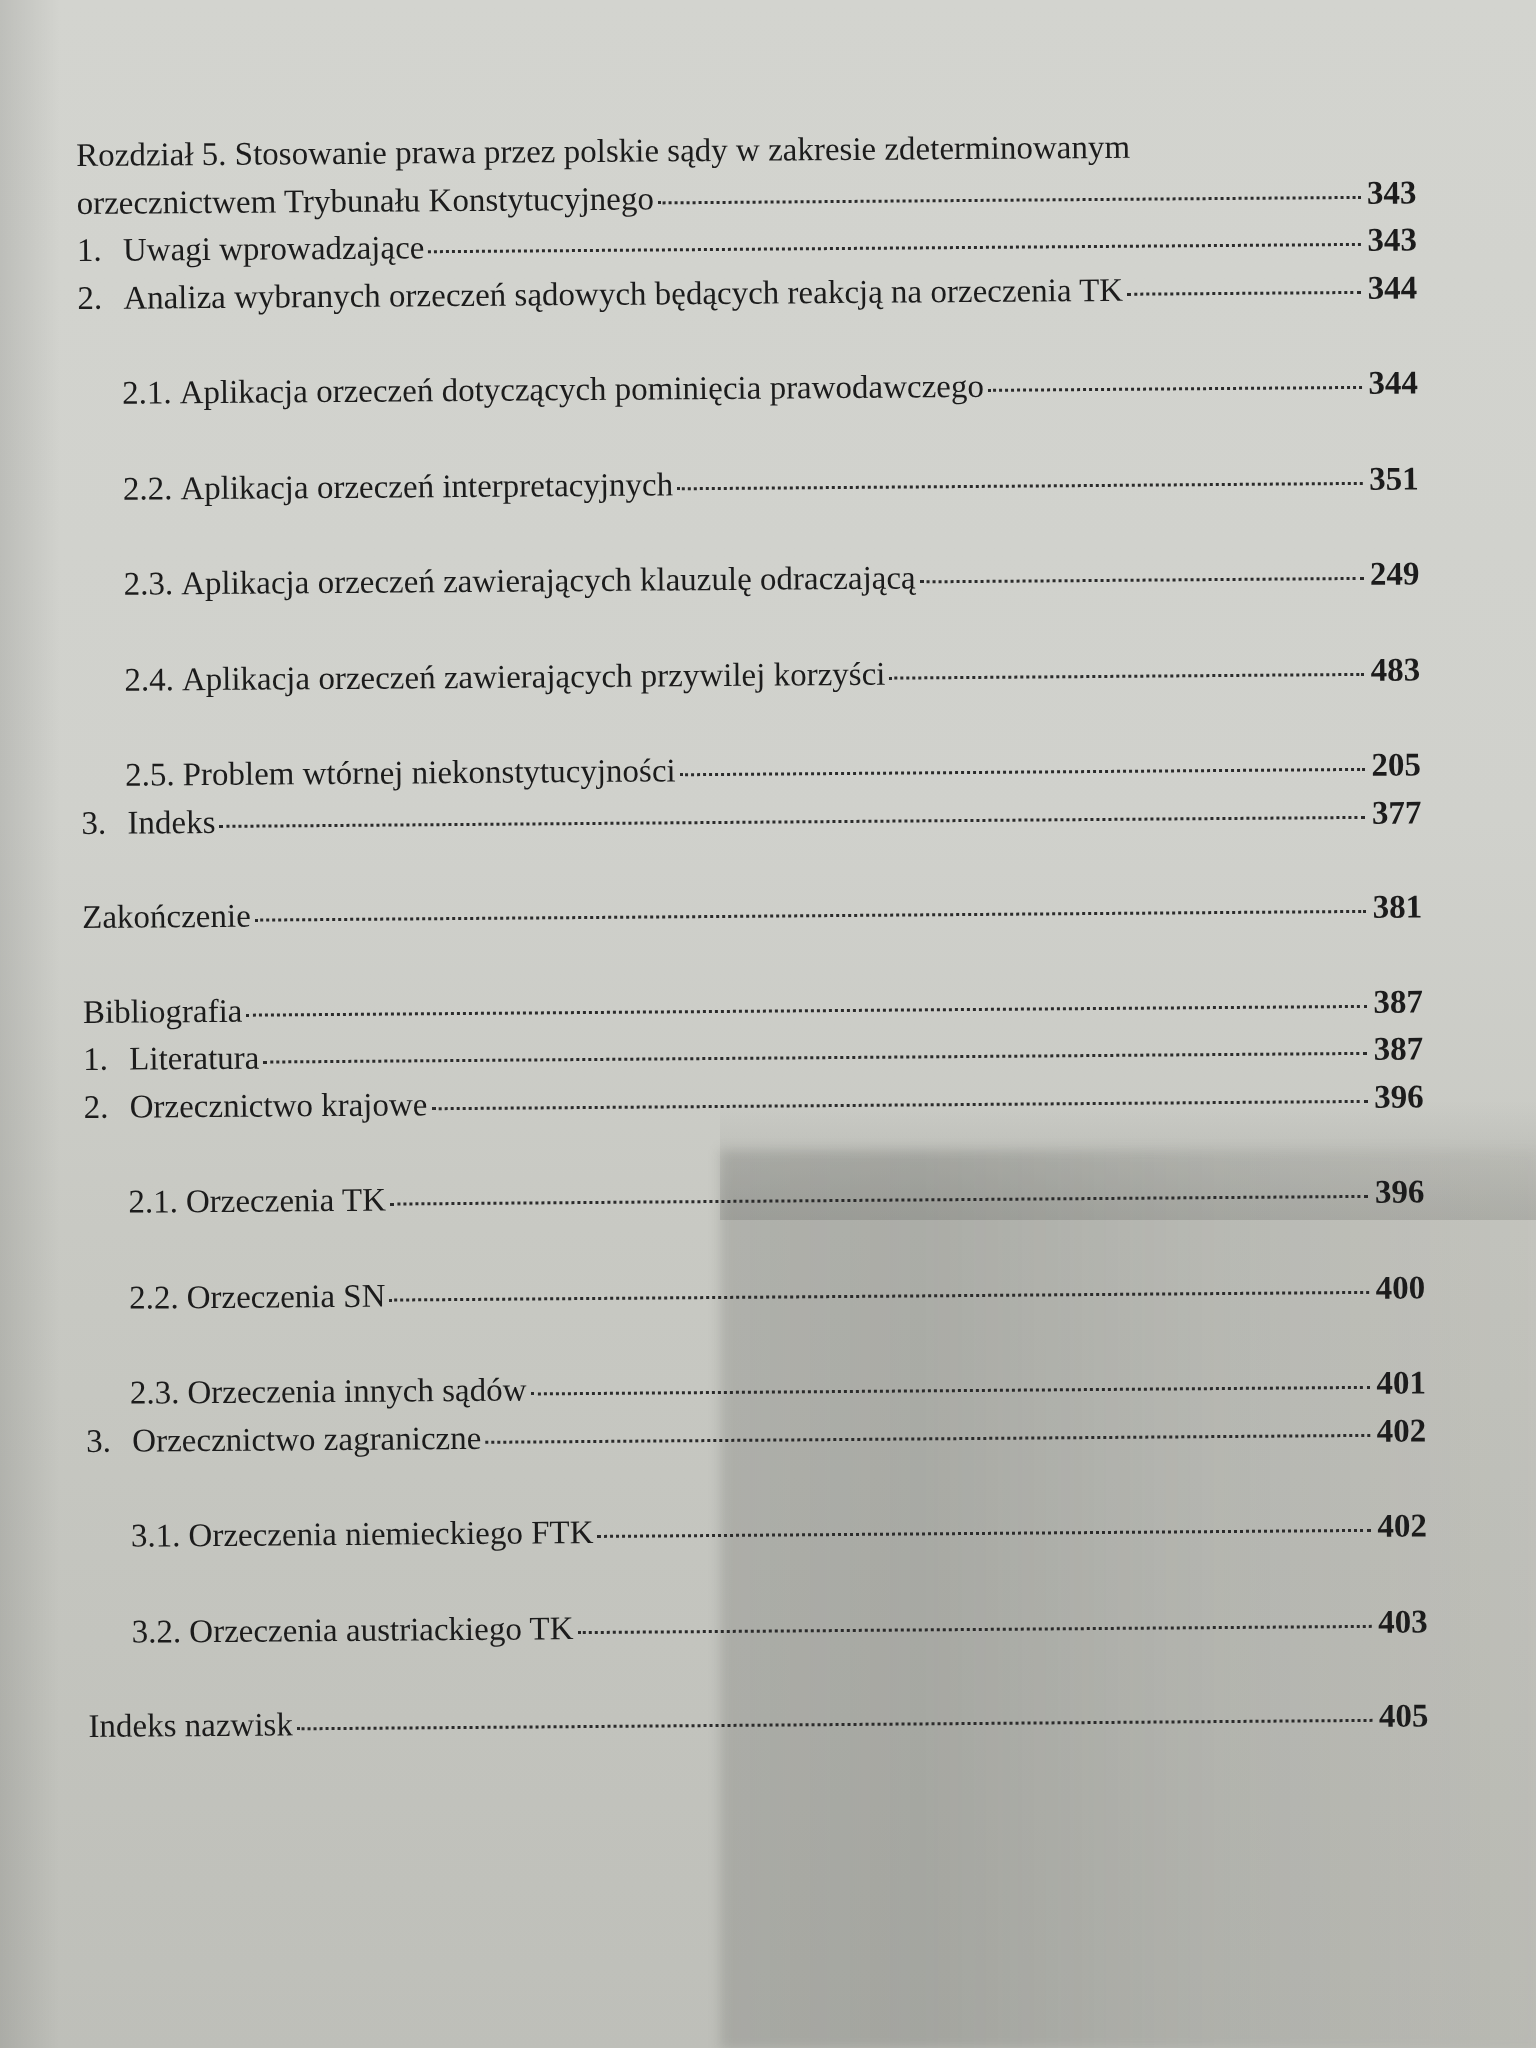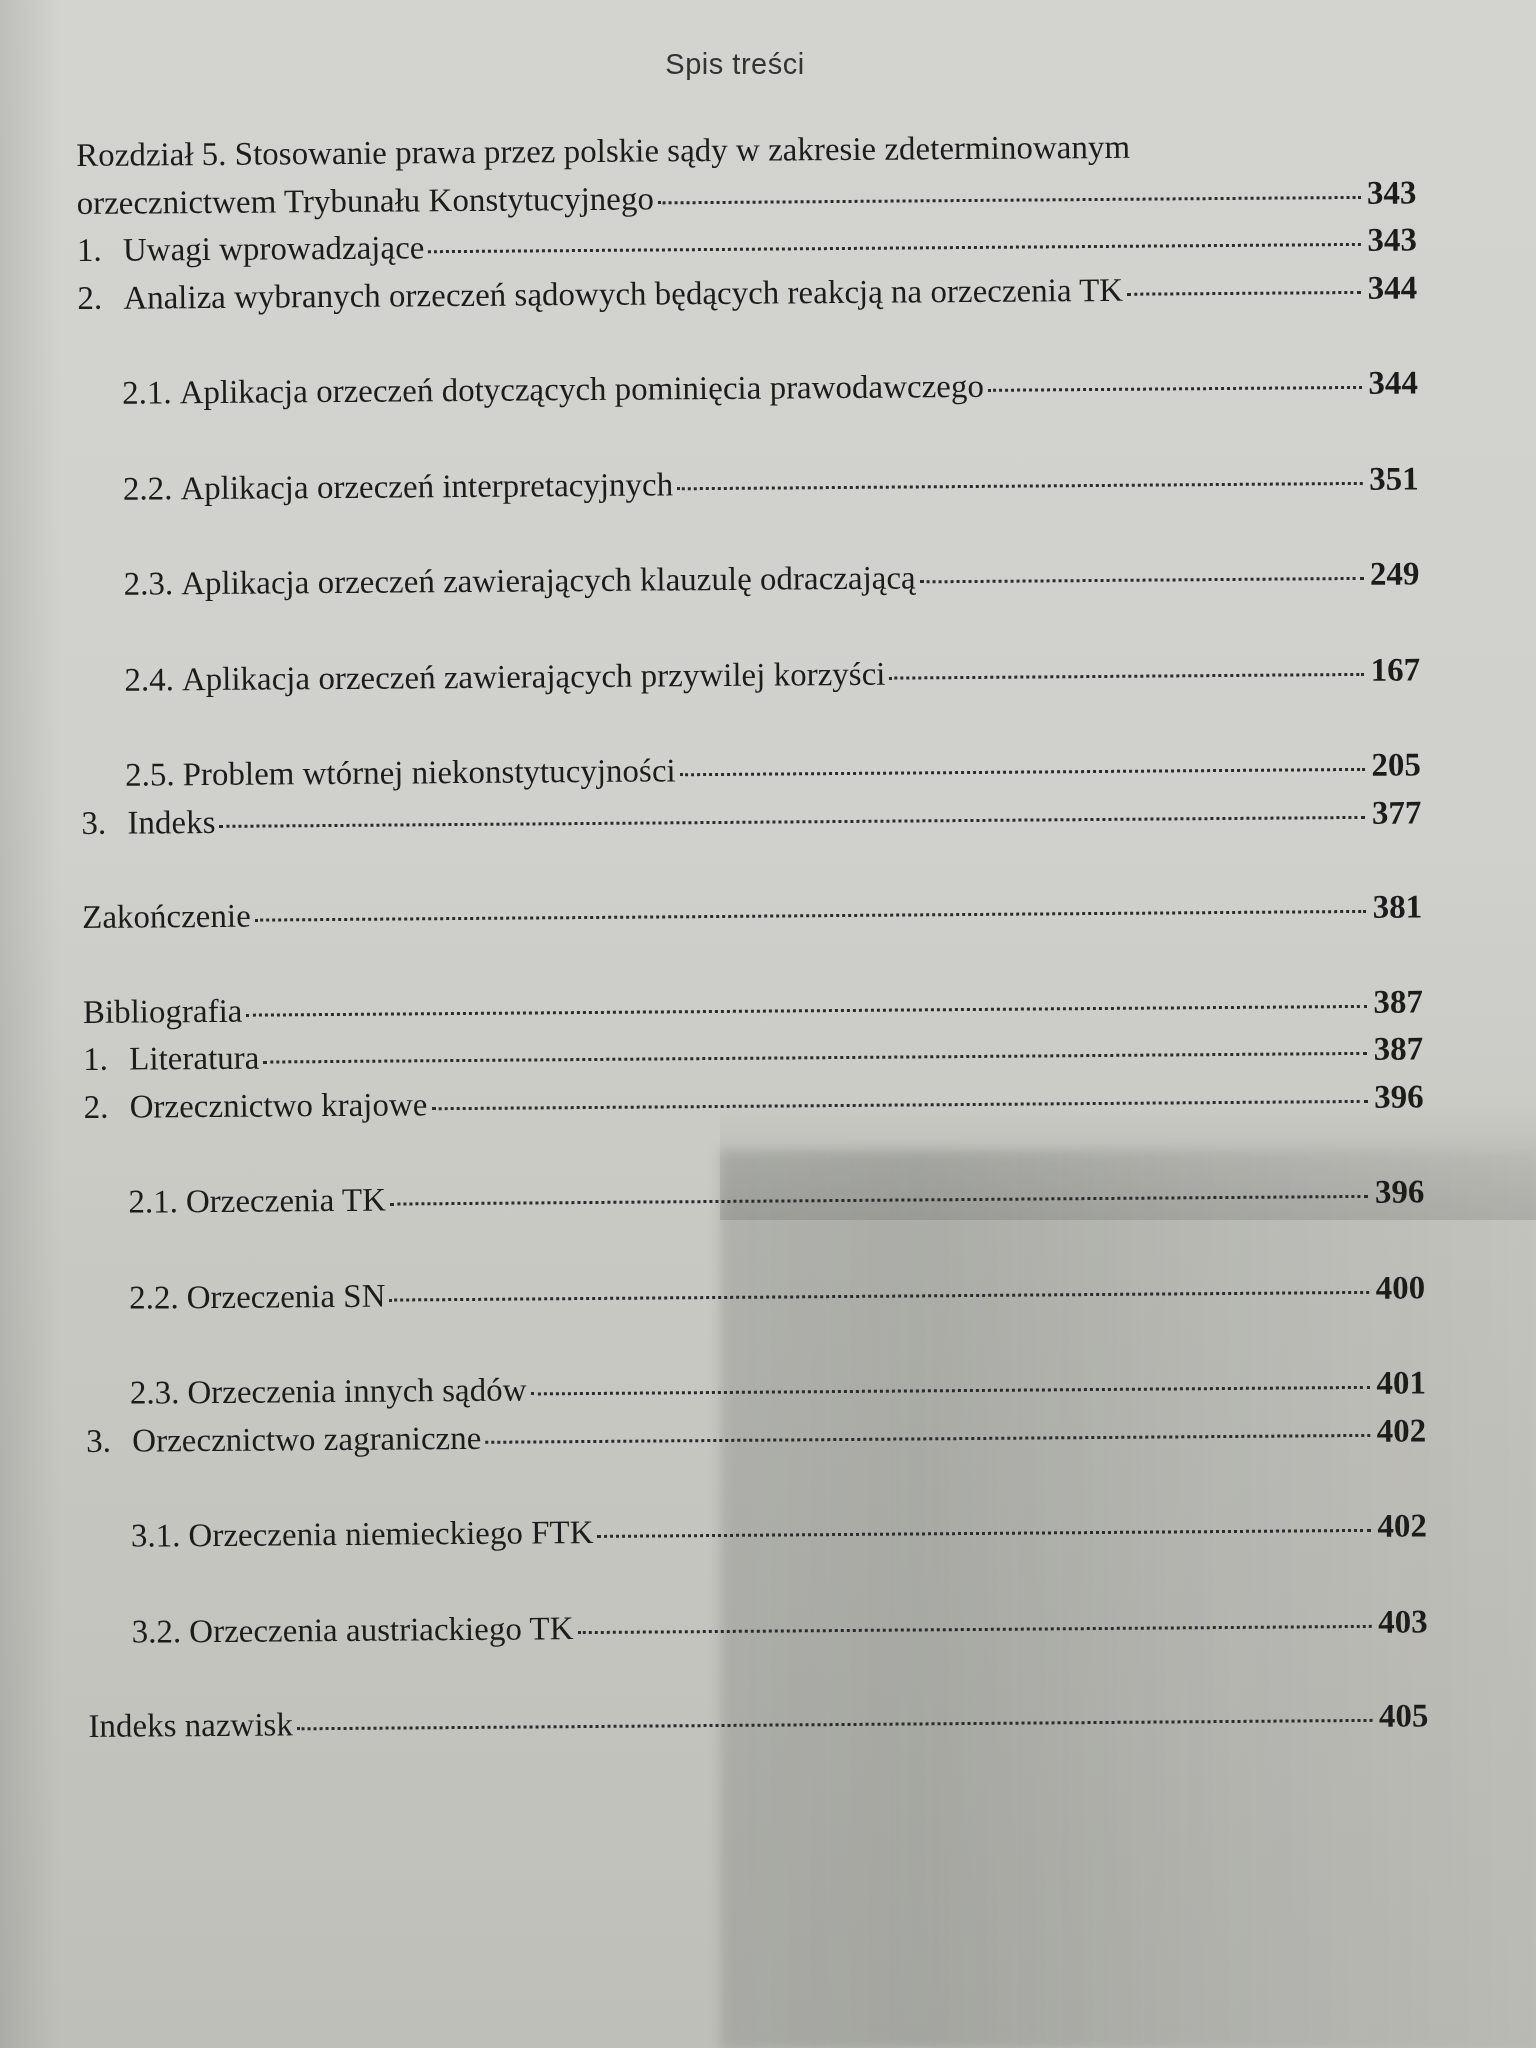--- a/index.html
+++ b/index.html
@@ -52,21 +52,20 @@
   .toc .page-num { flex: 0 0 auto; min-width: 52px; text-align: right; font-weight: bold; }
   .gap { height: 47px; }
 </style>
 </head>
 <body>
 
 <div class="page">
   <div class="shadow-band-top"></div>
   <div class="shadow-band"></div>
 
-  <div class="running-head">Spis treści</div>
 
   <div class="toc">
 
     <div class="row chapter-title-line">
       <span class="label">Rozdział 5. Stosowanie prawa przez polskie sądy w zakresie zdeterminowanym</span>
     </div>
     <div class="row">
       <span class="label">orzecznictwem Trybunału Konstytucyjnego</span>
       <span class="leader"></span>
       <span class="page-num">343</span>
@@ -99,21 +98,21 @@
     <div class="row indent">
       <span class="num2">2.3.</span>
       <span class="label">Aplikacja orzeczeń zawierających klauzulę odraczającą</span>
       <span class="leader"></span>
       <span class="page-num">249</span>
     </div>
     <div class="row indent">
       <span class="num2">2.4.</span>
       <span class="label">Aplikacja orzeczeń zawierających przywilej korzyści</span>
       <span class="leader"></span>
-      <span class="page-num">167</span>
+      <span class="page-num">483</span>
     </div>
     <div class="row indent">
       <span class="num2">2.5.</span>
       <span class="label">Problem wtórnej niekonstytucyjności</span>
       <span class="leader"></span>
       <span class="page-num">205</span>
     </div>
     <div class="row">
       <span class="num">3.</span>
       <span class="label">Indeks</span>

